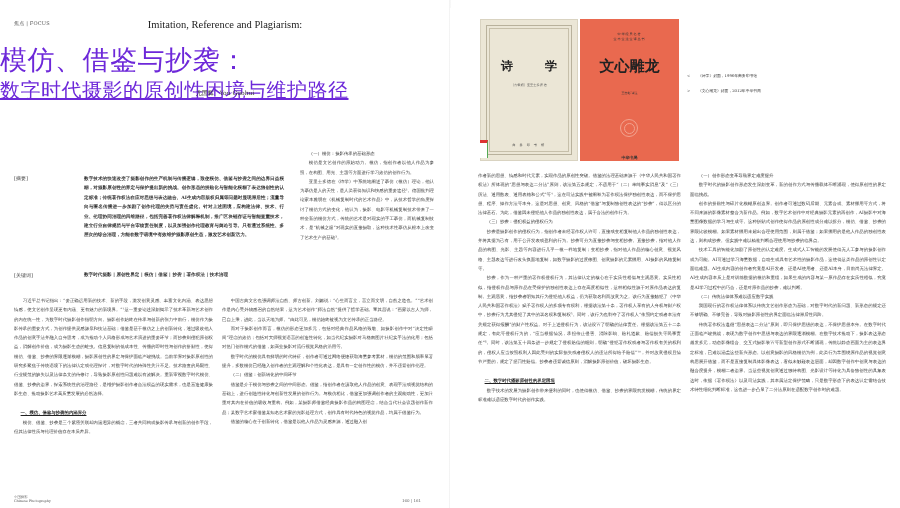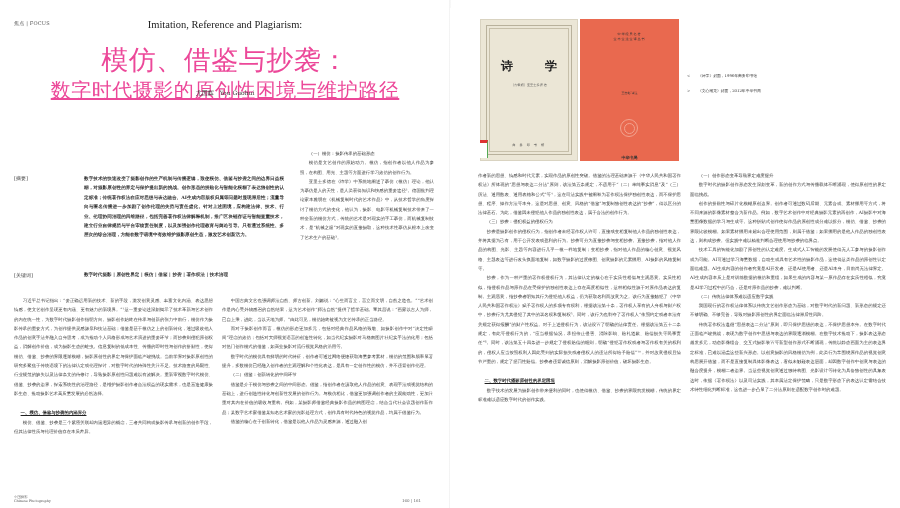--- a/index.html
+++ b/index.html
@@ -8,21 +8,21 @@
     font-family: "DejaVu Serif", "Liberation Serif", serif; color: #2a2a2a;
     position: relative;
   }
   .page { position: absolute; top: 8px; height: 508px; background: #fff; }
   .page-left { left: 0; width: 450px; }
   .page-right { left: 450px; width: 450px; }
   .gutter { position: absolute; left: 449px; top: 0; width: 2px; height: 508px; background: linear-gradient(to right, #f1f1f1, #fafafa); }
 
   .section-tag { position: absolute; left: 14px; top: 12px; font-size: 5px; color: #555; letter-spacing: 0.2px; }
   .en-title { position: absolute; left: 0; width: 450px; top: 11px; text-align: center; font-size: 10.5px; line-height: 11px; color: #222; font-family: "Liberation Serif", serif; }
-  .cn-title { position: absolute; left: 0; width: 450px; top: 37px; text-align: center; font-size: 27px; line-height: 30px; color: #ec4899; font-family: "DejaVu Sans", sans-serif; font-weight: normal; letter-spacing: 0.5px; }
+  .cn-title { position: absolute; left: 0; width: 450px; top: 37px; text-align: left; font-size: 27px; line-height: 30px; color: #6d28d9; font-family: "DejaVu Sans", sans-serif; font-weight: normal; letter-spacing: 0.5px; }
   .cn-title .line2 { font-size: 20px; text-decoration: underline; }
   .author { position: absolute; left: 0; width: 450px; top: 81px; text-align: center; font-size: 6px; color: #333; }
 
   .abstract-label, .keywords-label { position: absolute; left: 14px; font-size: 5px; color: #444; }
   .abstract-label { top: 167px; }
   .keywords-label { top: 264px; }
   .abstract-text { position: absolute; left: 84px; top: 166px; width: 200px; font-size: 4.6px; line-height: 9.4px; color: #333; font-weight: bold; text-align: justify; }
   .keywords-text { position: absolute; left: 84px; top: 264px; width: 200px; font-size: 4.6px; color: #333; font-weight: bold; }
 
   .col { position: absolute; font-size: 4.4px; line-height: 9.3px; color: #3a3a3a; text-align: justify; }
@@ -120,20 +120,21 @@
     <div class="author-line">［古希腊］亚里士多德 著</div>
     <div class="publisher">商 务 印 书 馆</div>
     <div class="sticker"></div>
   </div>
 
   <div class="book book2">
     <div class="series">
       <div>中华经典名著</div>
       <div>全本全注全译丛书</div>
     </div>
+    <div class="title">文心雕龙</div>
     <div class="author-line">王志彬 译注</div>
     <div class="emblem"></div>
     <div class="publisher">中华书局</div>
   </div>
 
   <div class="captions">
     <div class="cap">
       <span class="arrow">&lt;</span>
       <span>《诗学》封面，1996年商务印书馆</span>
     </div>

